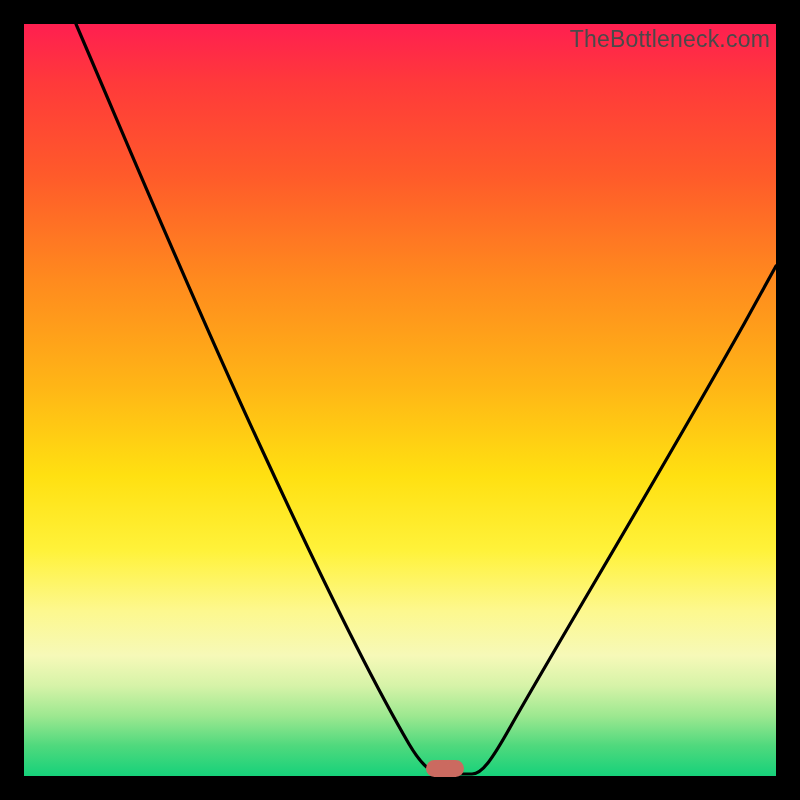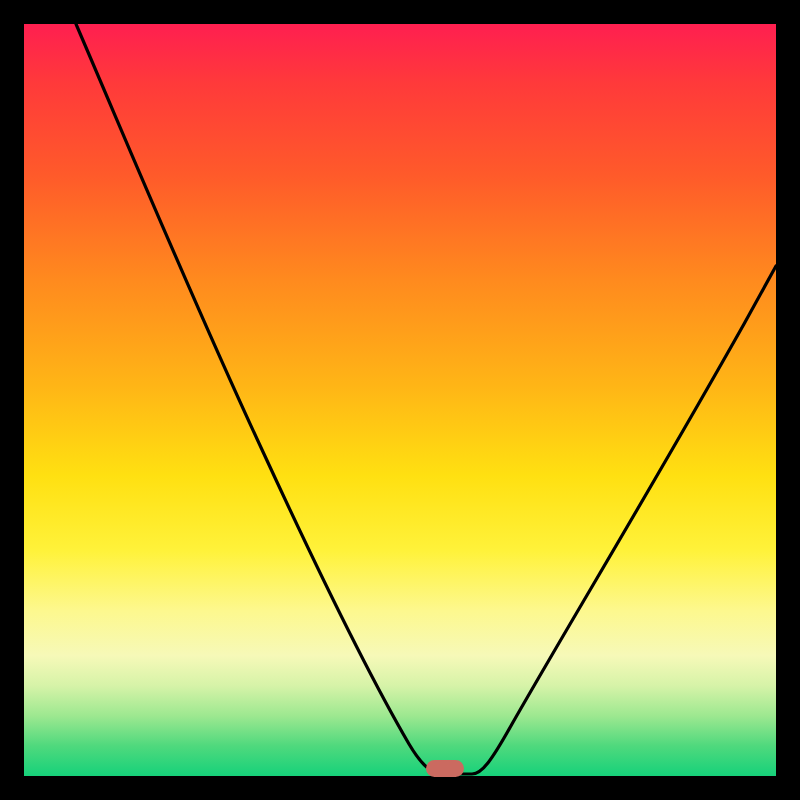--- a/index.html
+++ b/index.html
@@ -64,20 +64,21 @@
     border-radius: 10px;
     background: #cb6a60;
   }
 </style>
 </head>
 <body>
 
 <div class="frame">
   <div class="plot">
 
+    <div class="watermark">TheBottleneck.com</div>
 
     <svg class="curve" viewBox="0 0 752 752" preserveAspectRatio="none">
       <path d="M 52 0
                C 110 135, 170 280, 240 430
                C 300 560, 350 660, 385 720
                C 398 742, 408 750, 420 750
                L 448 750
                C 458 750, 468 736, 488 700
                C 545 600, 630 460, 720 300
                C 735 273, 745 255, 752 242" fill="none" stroke="#000" stroke-width="3.2" stroke-linecap="round"></path>

